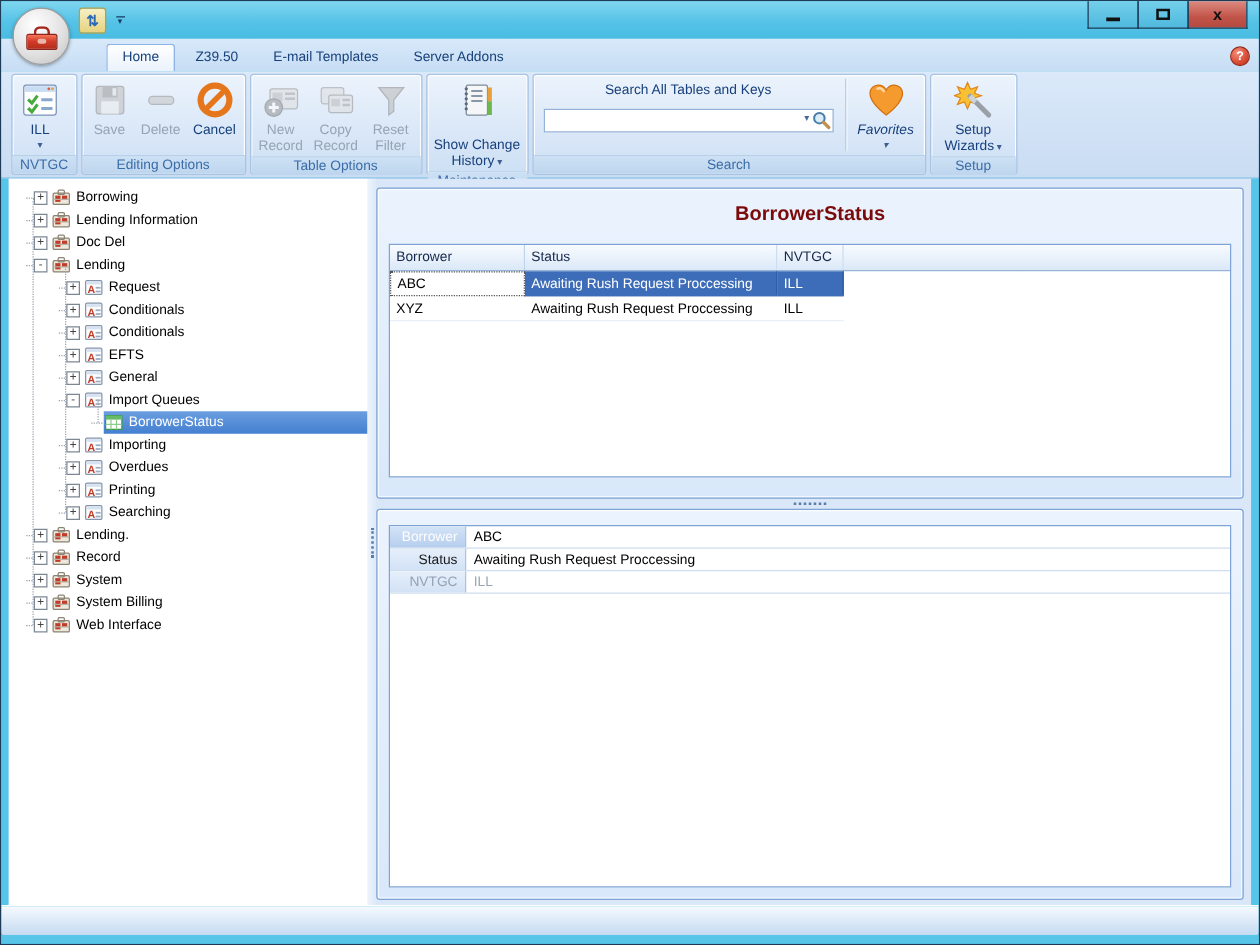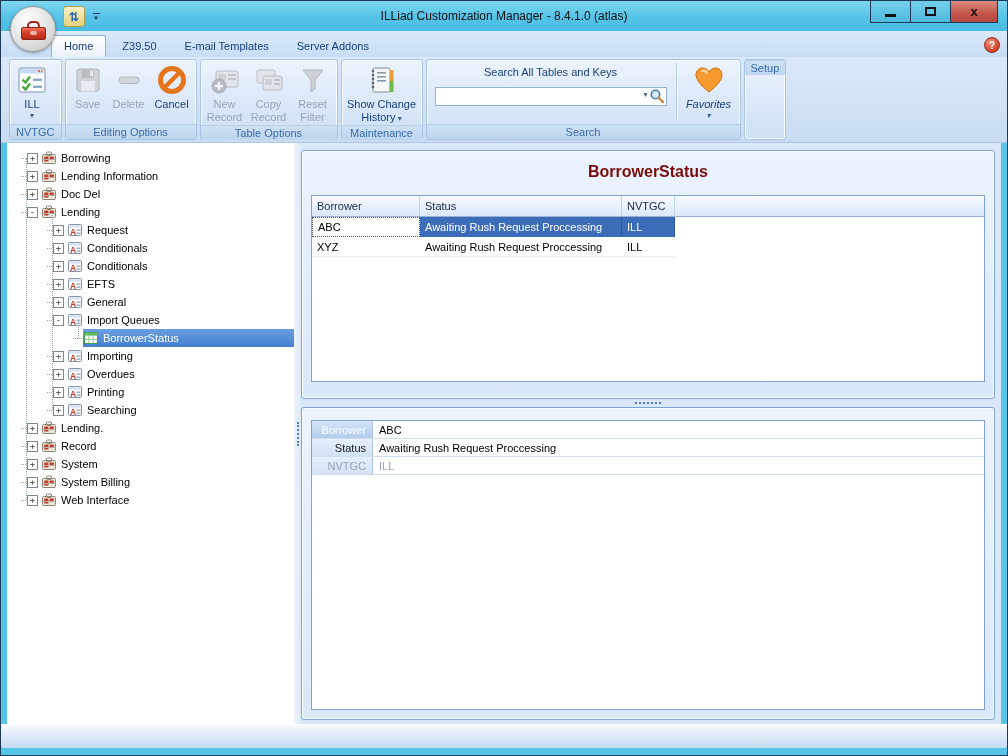--- a/index.html
+++ b/index.html
@@ -28,21 +28,21 @@
   .window-title { position:absolute; left:0; right:0; top:8px; text-align:center; font-size:12px; color:#111; }
   .winbtns { position:absolute; top:0; right:9px; display:flex; z-index:40; }
   .winbtn { width:41px; height:22px; border:1px solid #1d3a56; border-top:none; margin-left:-1px;
     background:linear-gradient(#74cfeb,#4fb9de); display:flex; align-items:center; justify-content:center; cursor:default; }
   .winbtn.close { width:48px; background:linear-gradient(#dc8a80,#c25449 60%,#b34a40); }
   .glyph-min { width:11px; height:3px; background:#111; margin-top:7px; }
   .glyph-max { width:11px; height:9px; border:2px solid #111; }
   .glyph-close { font-weight:bold; font-size:13px; color:#111; line-height:1; }
 
   
-  .tabrow { height:26px; background:linear-gradient(#d8e9fa,#c7ddf4); position:relative; display:flex; align-items:flex-end; padding-left:50px; }
+  .tabrow { height:26px; background:linear-gradient(#d8e9fa,#c7ddf4); position:relative; display:flex; align-items:flex-end; padding-left:84px; }
   .tab { padding:4px 12px 5px 12px; color:#17407c; margin-right:4px; }
   .tab.active { background:linear-gradient(#ffffff,#eaf2fc); border:1px solid #8db2e3; border-bottom:none; border-radius:3px 3px 0 0; }
   .help-btn { position:absolute; right:7px; top:6px; width:16px; height:16px; border-radius:50%;
     background:radial-gradient(circle at 35% 30%, #f4907c, #d84a33 60%, #b83522); border:1px solid #992c1c;
     color:#fff; font-weight:bold; font-size:10px; display:flex; align-items:center; justify-content:center; }
 
   
   .ribbon { height:86px; background:linear-gradient(#dbe9fa,#c9dcf2); border-bottom:1px solid #aec8e8; padding:2px 0 2px 8px; display:flex; align-items:stretch; }
   .rib-group { display:flex; flex-direction:column; margin-right:3px; border:1px solid #a9c3e2; border-radius:3px;
     background:linear-gradient(#ecf3fc,#d6e5f7 70%,#cde0f4); box-shadow:inset 0 0 0 1px #fbfdff; }
@@ -135,21 +135,20 @@
     </div>
     <div class="qat">
       <div class="qat-btn">
           <span>⇅</span>
         </div>
       <div class="qat-chevron">
         <div class="bar"></div>
         <div class="tri">▾</div>
       </div>
     </div>
-    <div class="window-title">ILLiad Customization Manager - 8.4.1.0 (atlas)</div>
     <div class="winbtns">
       <div class="winbtn">
           <span class="glyph-min"></span>
         </div>
       <div class="winbtn">
           <span class="glyph-max"></span>
         </div>
       <div class="winbtn close">
           <span class="glyph-close">x</span>
         </div>
@@ -241,21 +240,21 @@
             <div class="bicon"><svg viewBox="0 0 32 32">
                 <path d="M6 6 h20 l-8 10 v9 l-4 3 v-12 z" fill="#b2bac4" stroke="#7e8894"></path>
               </svg></div>
             <div class="blabel">Reset Filter</div>
           </div>
         </div>
         <div class="rib-caption">Table Options</div>
       </div>
       <div class="rib-group">
         <div class="rib-items">
-          <div class="big-btn" style="width: 76px;">
+          <div class="big-btn" style="width: 76px; gap: 12px;">
             <div class="bicon"><svg viewBox="0 0 32 32">
                 <rect x="7" y="4" width="17" height="24" rx="1.5" fill="#f4f6f8" stroke="#7e8a96"></rect>
                 <g fill="#5a6a7a">
                   <circle cx="7" cy="7" r="1.3"></circle>
                   <circle cx="7" cy="11" r="1.3"></circle>
                   <circle cx="7" cy="15" r="1.3"></circle>
                   <circle cx="7" cy="19" r="1.3"></circle>
                   <circle cx="7" cy="23" r="1.3"></circle>
                 </g>
                 <rect x="11" y="8" width="9" height="1.6" fill="#8a98a6"></rect>
@@ -284,20 +283,30 @@
                 <path d="M16 28 C7 21 3 15.5 3 10.5 C3 6.9 5.9 4 9.5 4 C12.2 4 14.8 5.6 16 8 C17.2 5.6 19.8 4 22.5 4 C26.1 4 29 6.9 29 10.5 C29 15.5 25 21 16 28 Z" fill="#f59a2e" stroke="#d2700e"></path>
                 <path d="M9 7 C11 6 13 7 14 9" stroke="#fcd9a8" stroke-width="2" fill="none" stroke-linecap="round"></path>
               </svg></div>
             <div class="blabel">Favorites</div>
             <div class="arrow-below">▾</div>
           </div>
         </div>
         <div class="rib-caption">Search</div>
       </div>
       <div class="rib-group">
+        <div class="rib-items">
+          <div class="big-btn" style="width: 64px;">
+            <div class="bicon"><svg viewBox="0 0 32 32">
+                <polygon points="11,2 13.4,7.4 19,5.5 16.6,10.6 22,12.5 16.6,14.4 19,19.5 13.4,17.6 11,23 8.6,17.6 3,19.5 5.4,14.4 0.5,12.5 5.4,10.6 3,5.5 8.6,7.4" fill="#f8c033" stroke="#e0881c"></polygon>
+                <line x1="13" y1="13" x2="28" y2="28" stroke="#9aa0a8" stroke-width="4" stroke-linecap="round"></line>
+                <line x1="13" y1="13" x2="17.5" y2="17.5" stroke="#ced3d9" stroke-width="4"></line>
+              </svg></div>
+            <div class="blabel">Setup Wizards<span class="arrow-inline"> ▾</span></div>
+          </div>
+        </div>
         <div class="rib-caption">Setup</div>
       </div>
     </div>
 
   <div class="mid">
     <div class="side-pad"></div>
     <div class="content">
       <div class="tree-panel" id="tree">
         <div class="tree-guide" style="left:19px; top:15px; height:342px;"></div>
         <div class="tree-guide" style="left:45px; top:70px; height:197px;"></div>

